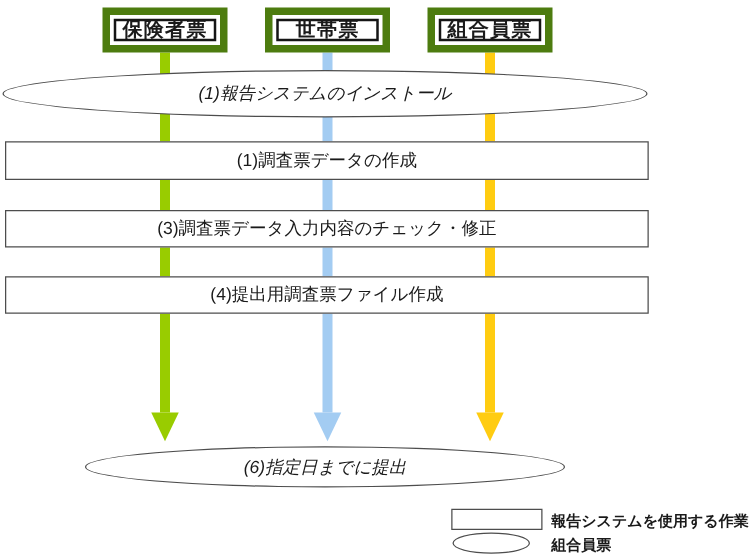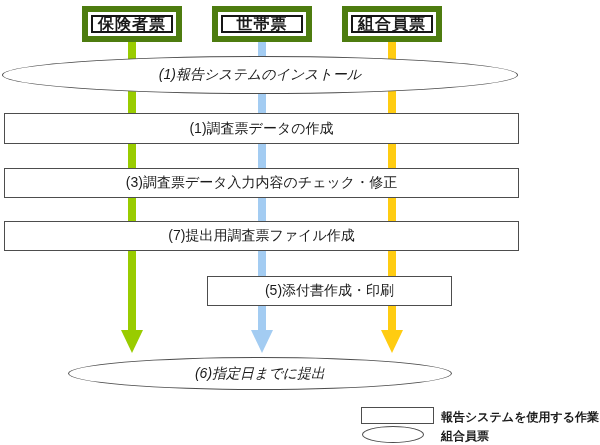--- a/index.html
+++ b/index.html
@@ -118,23 +118,22 @@
   <div class="top-box" style="left:342px;">
     <div class="top-box-inner">組合員票</div>
   </div>
 
   <div class="step ellipse" style="left:2px; top:56px; width:516px; height:38px;">(1)報告システムのインストール</div>
 
   <div class="step" style="left:4px; top:113px; width:515px; height:31px;">(1)調査票データの作成</div>
 
   <div class="step" style="left:4px; top:168px; width:515px; height:30px;">(3)調査票データ入力内容のチェック・修正</div>
 
-  <div class="step" style="left:4px; top:221px; width:515px; height:30px;">(7)提出用調査票ファイル作成</div>
+  <div class="step" style="left:4px; top:221px; width:515px; height:30px;">(4)提出用調査票ファイル作成</div>
 
-  <div class="step" style="left:207px; top:276px; width:245px; height:30px;">(5)添付書作成・印刷</div>
 
   <div class="step ellipse" style="left:68px; top:357px; width:384px; height:33px;">(6)指定日までに提出</div>
 
   <div class="legend-rect"></div>
   <div class="legend-label l1">報告システムを使用する作業</div>
   <div class="legend-ellipse"></div>
   <div class="legend-label l2">組合員票</div>
 
 </div>
 

